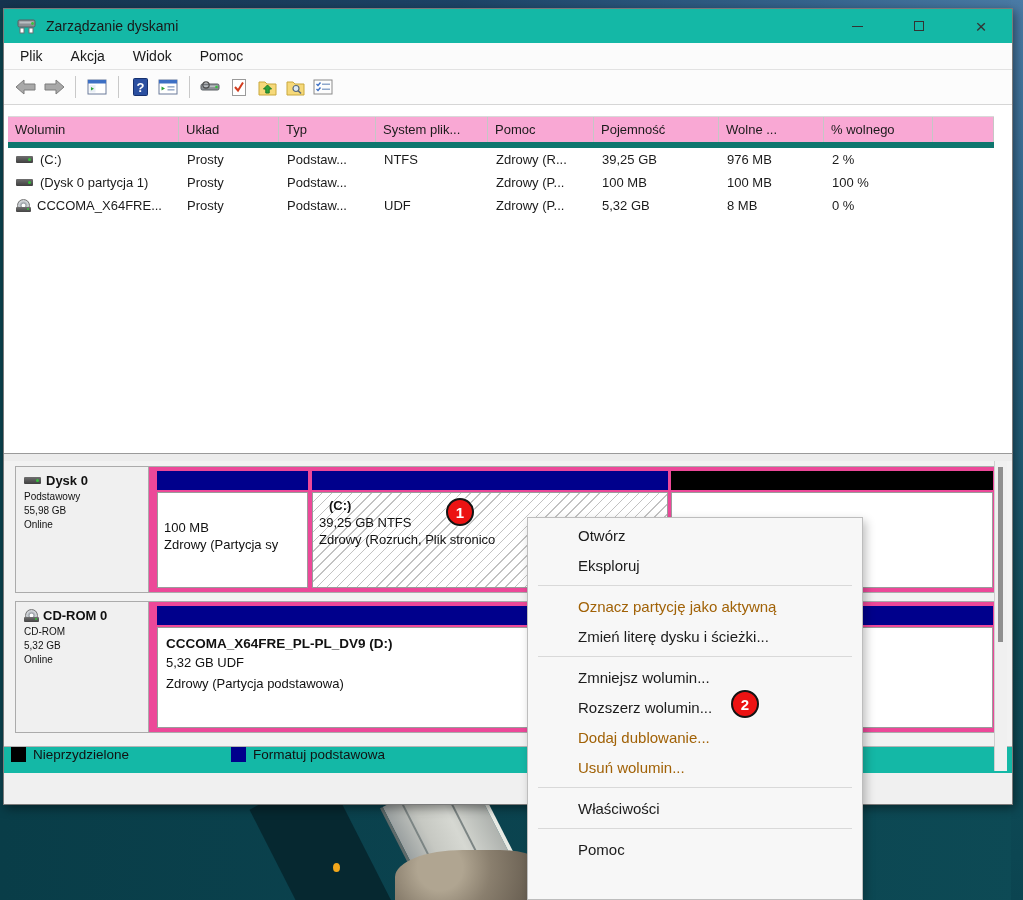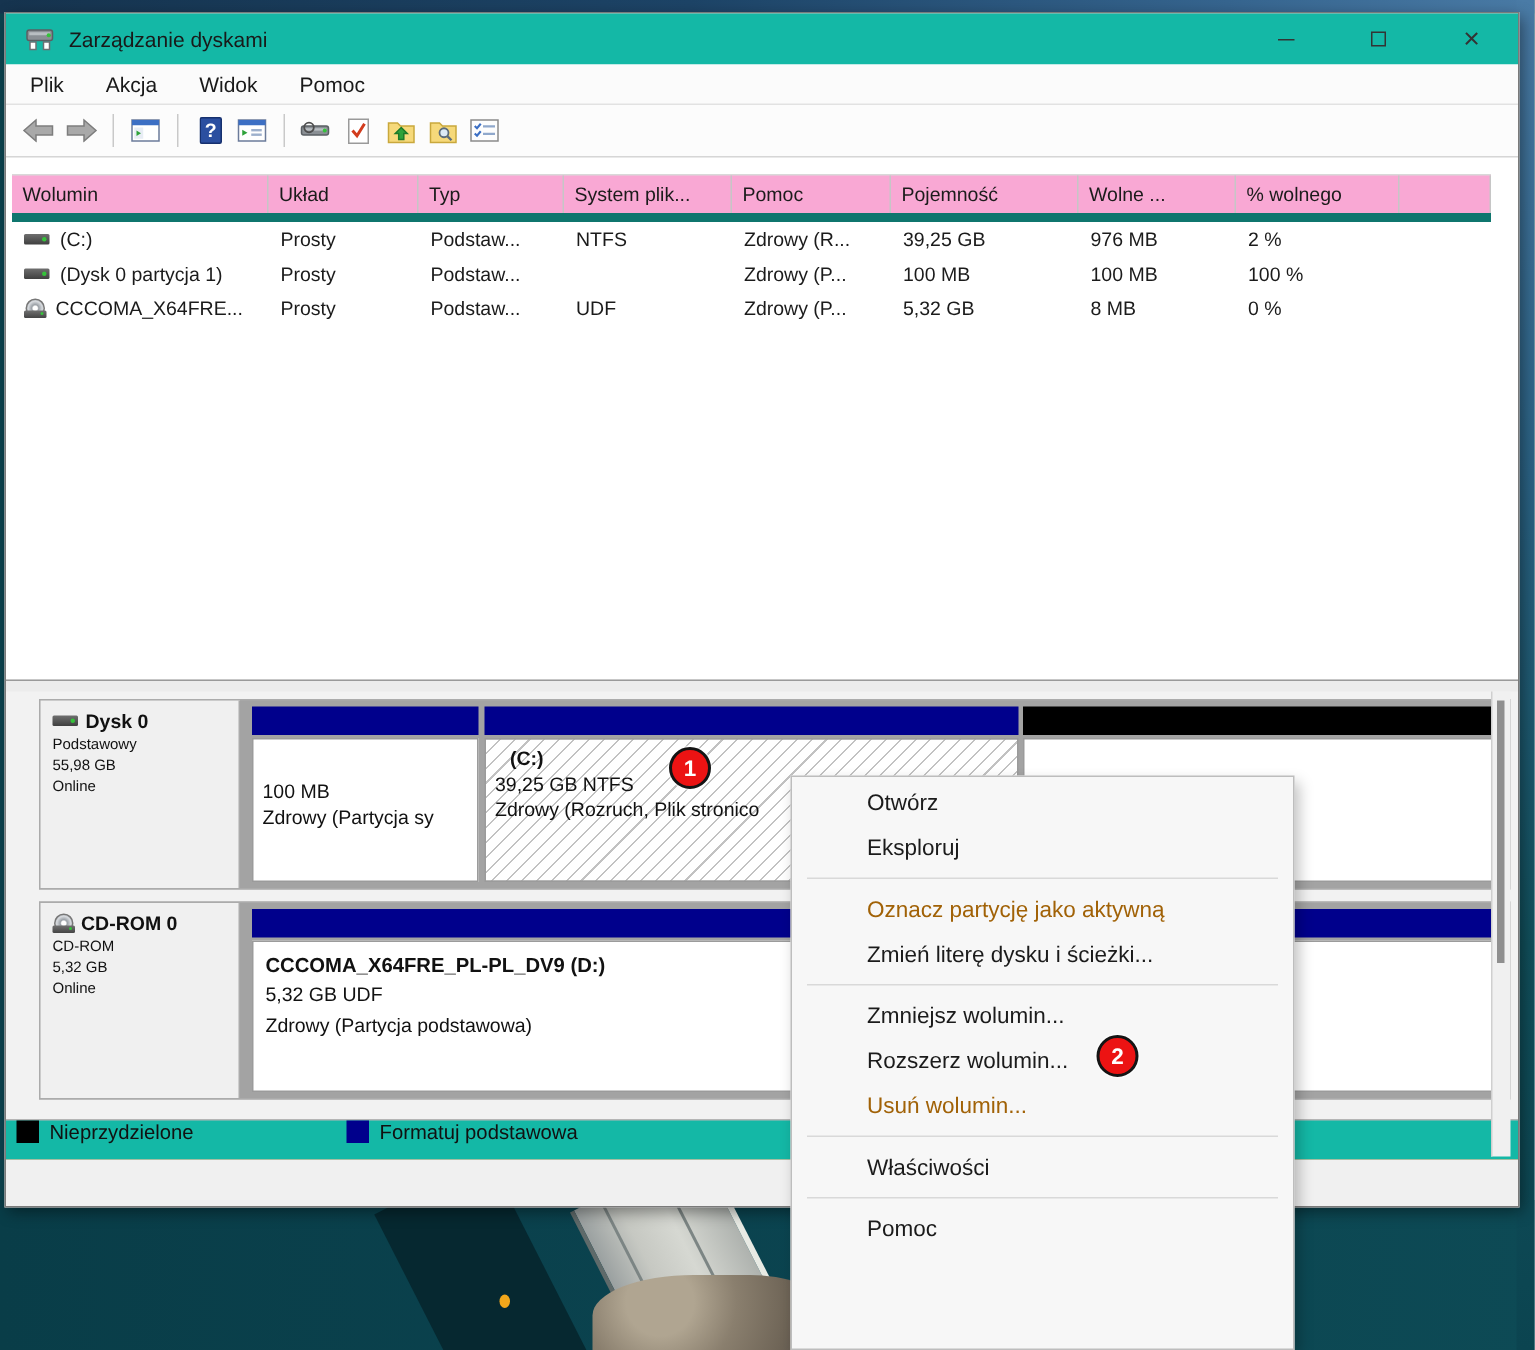--- a/index.html
+++ b/index.html
@@ -60,21 +60,21 @@
   .drive-ic:after{content:"";position:absolute;right:2px;top:2px;width:3px;height:3px;background:#35c23a;border-radius:50%;}
   .cd-ic{width:15px;height:13px;position:relative;flex:0 0 auto;margin-right:6px;}
   .cd-ic .disc{position:absolute;left:1px;top:0;width:11px;height:11px;border-radius:50%;
     background:radial-gradient(circle,#ffffff 0 18%,#9aa0a6 30%,#d7dade 60%,#8d9298 100%);border:1px solid #777;}
   .cd-ic .tray{position:absolute;left:0;bottom:0;width:15px;height:5px;background:linear-gradient(180deg,#707070,#444);border-radius:1px;}
   .cd-ic .tray:after{content:"";position:absolute;right:2px;top:1px;width:2px;height:2px;background:#35c23a;border-radius:50%;}
   
   .splitter{position:absolute;left:0;top:444px;right:0;height:8px;background:#ececec;
     border-top:1px solid #9a9a9a;border-bottom:1px solid #c4c4c4;}
   .lower{position:absolute;left:0;top:452px;right:0;height:310px;background:#f2f2f2;}
-  .disk-band{position:absolute;left:22px;width:981px;border:1px solid #ababab;background:#a3a3a3;box-sizing:border-box;}
+  .disk-band{position:absolute;left:11px;width:981px;border:1px solid #ababab;background:#ec4899;box-sizing:border-box;}
   .band-disk0{top:5px;height:127px;}
   .band-cdrom{top:140px;height:132px;}
   .disk-panel{position:absolute;left:0;top:0;bottom:0;width:133px;background:#f0f0f0;
     border-right:1px solid #ababab;padding:6px 0 0 8px;box-sizing:border-box;}
   .disk-panel .dp-title{display:flex;align-items:center;font-weight:bold;font-size:13px;color:#111;}
   .disk-panel .dp-line{font-size:10px;color:#111;margin-top:3px;}
   .part{position:absolute;top:4px;bottom:4px;}
   .part .pbar{position:absolute;left:0;right:0;top:0;height:19px;background:#00008c;}
   .part .pbar.black{background:#000000;}
   .part .pbox{position:absolute;left:0;right:0;top:21px;bottom:0;background:#ffffff;
@@ -374,20 +374,21 @@
 
 <div class="ctx">
   <div class="ci">Otwórz</div>
   <div class="ci">Eksploruj</div>
   <div class="csep"></div>
   <div class="ci dis">Oznacz partycję jako aktywną</div>
   <div class="ci">Zmień literę dysku i ścieżki...</div>
   <div class="csep"></div>
   <div class="ci">Zmniejsz wolumin...</div>
   <div class="ci">Rozszerz wolumin...</div>
+  <div class="ci dis">Dodaj dublowanie...</div>
   <div class="ci dis">Usuń wolumin...</div>
   <div class="csep"></div>
   <div class="ci">Właściwości</div>
   <div class="csep"></div>
   <div class="ci">Pomoc</div>
 </div>
 
 <div class="badge badge1">1</div>
 <div class="badge badge2">2</div>
 

